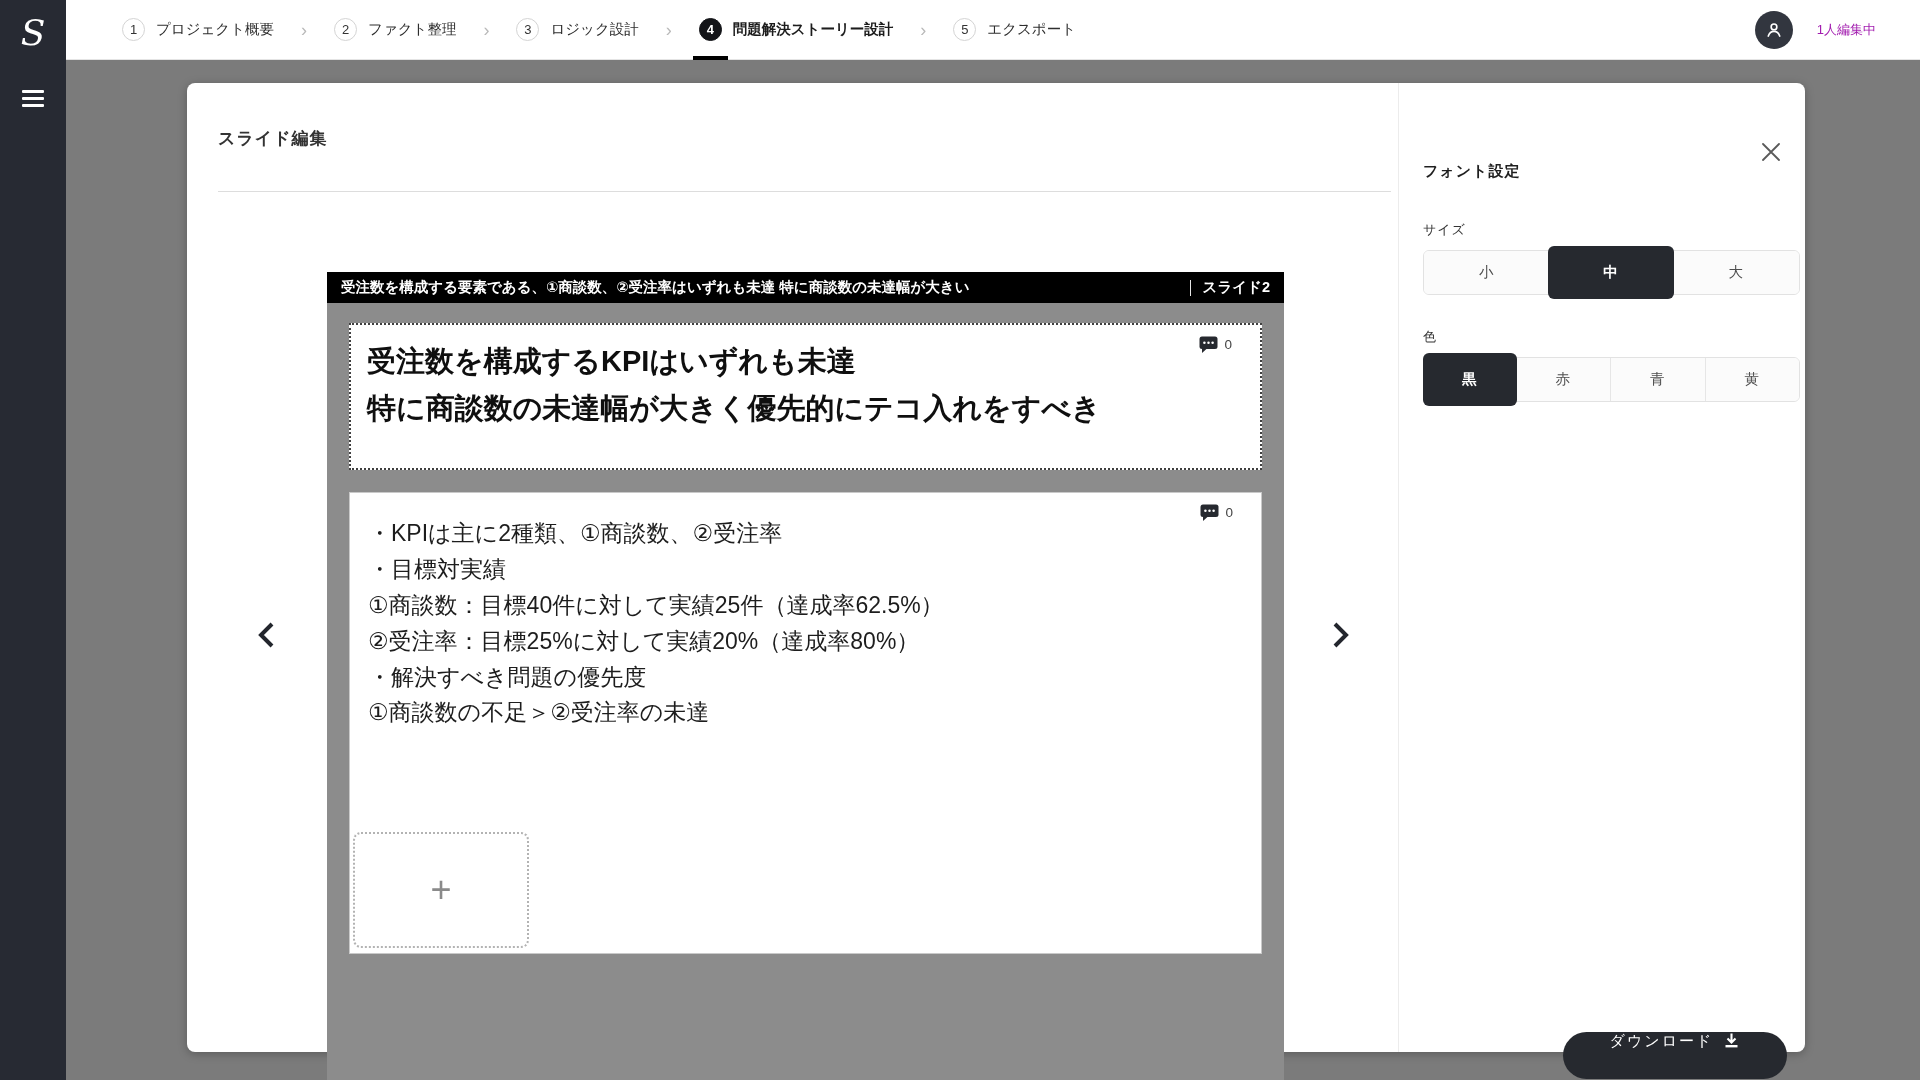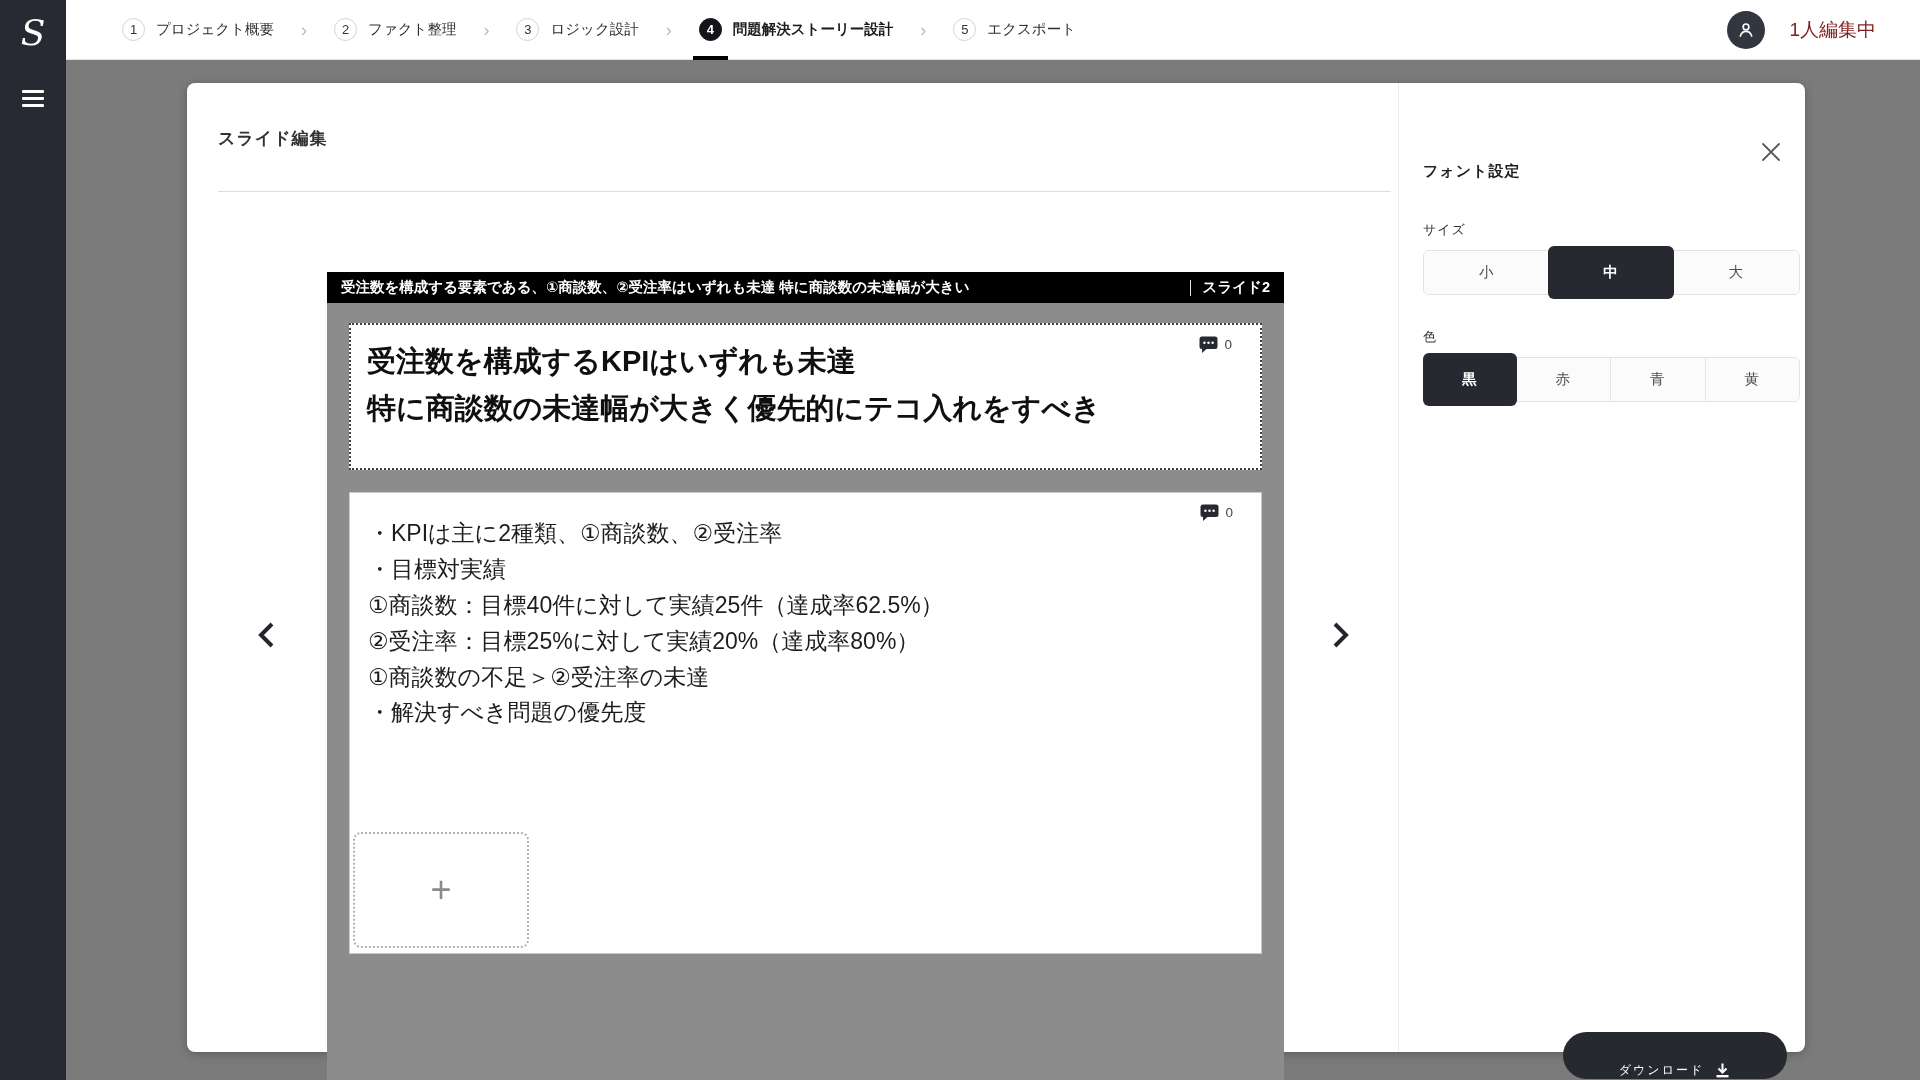--- a/index.html
+++ b/index.html
@@ -27,21 +27,21 @@
     justify-content:center; }
   .step-label { font-size:14.5px; color:#2e2e2e; }
   .step.active .step-circle { background:#141519; border-color:#141519; color:#fff; font-weight:bold; }
   .step.active .step-label { font-weight:bold; color:#1c1c1c; }
   .step.active::after { content:""; position:absolute; left:-6px; bottom:-19px;
     width:35px; height:4px; background:#000; }
   .step-sep { margin:0 27px; color:#b9b9b9; font-size:18px; line-height:1; }
   .topbar-right { margin-left:auto; margin-right:44px; display:flex; align-items:center; gap:24px; }
   .avatar { width:38px; height:38px; border-radius:50%; background:#32363f;
     display:flex; align-items:center; justify-content:center; }
-  .editing-label { font-size:19px; color:#7f1d1d; }
+  .editing-label { font-size:13px; color:#a21caf; }
 
   
   .card { position:absolute; left:187px; top:83px; width:1618px; height:969px;
     background:#fff; border-radius:8px; box-shadow:0 2px 10px rgba(0,0,0,.25); }
   .page-title { position:absolute; left:31px; top:44px; font-size:17px;
     font-weight:bold; color:#333; letter-spacing:1px; }
   .h-divider { position:absolute; left:31px; top:108px; width:1173px; height:1px; background:#ddd; }
   .v-divider { position:absolute; left:1211px; top:0; width:1px; height:100%; background:#ececec; }
 
   
@@ -91,21 +91,21 @@
   .seg { flex:1; display:flex; align-items:center; justify-content:center; font-size:14.5px;
     color:#4e4e4e; background:#fbfbfb; border:none; border-left:1px solid #e6e6e6;
     cursor:pointer; font-family:inherit; letter-spacing:1px; }
   .seg:first-child { border-left:none; border-radius:5px 0 0 5px; }
   .seg:last-child { border-radius:0 5px 5px 0; }
   .seg.selected { background:#26292f; color:#fff; font-weight:bold; border-radius:6px;
     margin:-4px -1px; height:53px; align-self:center; position:relative; z-index:2;
     border-left:none; }
   .download-btn { position:absolute; right:18px; bottom:10px; width:224px; height:47px;
     border-radius:24px; background:#26292f; color:#fff; border:none; cursor:pointer;
-    display:flex; align-items:flex-end; justify-content:center; gap:10px; font-size:12px;
+    display:flex; align-items:flex-start; justify-content:center; gap:10px; font-size:15px;
     font-family:inherit; letter-spacing:2px; }
 </style>
 </head>
 <body>
 
 <aside class="sidebar">
   <div class="logo-box">
     <span class="logo-glyph">S</span>
   </div>
   <button class="hamburger">
@@ -181,22 +181,22 @@
           <span class="comment-count">0</span>
         </span>
       </div>
 
       <div class="body-box">
         <div>
             <div class="body-line">・KPIは主に2種類、①商談数、②受注率</div>
             <div class="body-line">・目標対実績</div>
             <div class="body-line">①商談数：目標40件に対して実績25件（達成率62.5%）</div>
             <div class="body-line">②受注率：目標25%に対して実績20%（達成率80%）</div>
+            <div class="body-line">・解決すべき問題の優先度</div>
             <div class="body-line">①商談数の不足＞②受注率の未達</div>
-            <div class="body-line">・解決すべき問題の優先度</div>
           </div>
         <span class="comment-badge">
           <svg width="19" height="17" viewBox="0 0 19 17">
             <rect x="0.5" y="0.5" width="18" height="12.5" rx="2.5" fill="#26292f"></rect>
             <circle cx="5.4" cy="6.7" r="1.25" fill="#fff"></circle>
             <circle cx="9.5" cy="6.7" r="1.25" fill="#fff"></circle>
             <circle cx="13.6" cy="6.7" r="1.25" fill="#fff"></circle>
             <path d="M3 12.5 L3 17 L8 12.5 Z" fill="#26292f"></path>
           </svg>
           <span class="comment-count">0</span>

